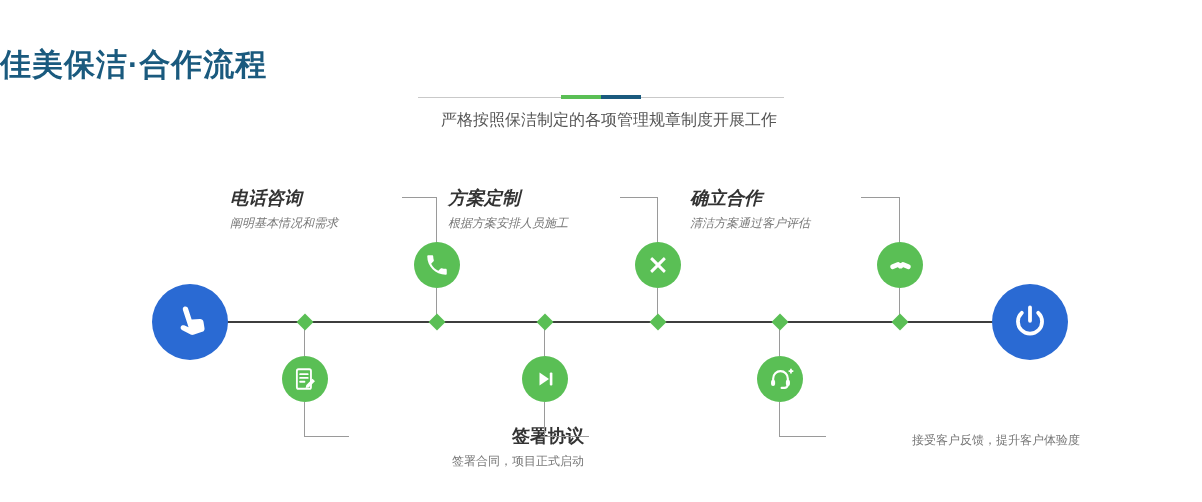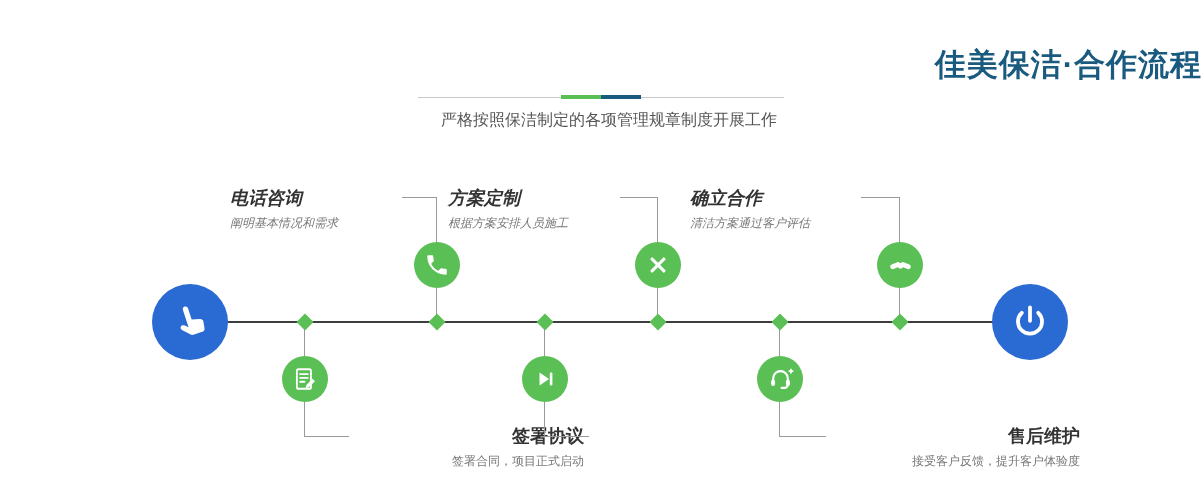--- a/index.html
+++ b/index.html
@@ -2,21 +2,21 @@
 <html style="--green: #5abf55; --blue: #2a6ad3; --title-blue: #1a5a7e;"><head>
 <meta charset="utf-8">
 <style>
   html,body{margin:0;padding:0;background:#fff;}
   .stage{
     position:relative;width:1202px;height:502px;background:#fff;overflow:hidden;
     font-family:"Liberation Sans","DejaVu Sans",sans-serif;
   }
   .abs{position:absolute;}
   .page-title{
-    left:0;right:0;top:44px;text-align:right;
+    left:0;right:0;top:44px;text-align:left;
     font-size:31px;font-weight:700;letter-spacing:1px;
     color:var(--title-blue,#1a5a7e);
   }
   .divider-line{left:418px;top:97px;width:366px;height:1px;background:#c9c9c9;}
   .divider-accent{
     left:561px;top:95px;width:80px;height:4px;
     background:linear-gradient(90deg,var(--green,#5abf55) 0 50%,var(--title-blue,#1a5a7e) 50% 100%);
   }
   .subtitle{left:16px;right:0;top:110px;text-align:center;font-size:16px;color:#555;}
   .main-line{left:227px;top:321px;width:766px;height:2px;background:#3e3e3e;}
@@ -157,17 +157,16 @@
         </g>
         <rect x="3.6" y="12.2" width="3.6" height="5.6" rx="1.8" fill="#fff"></rect>
         <rect x="16.8" y="12.2" width="3.6" height="5.6" rx="1.8" fill="#fff"></rect>
         <path d="M19.2 4.5h4.2M21.3 2.4v4.2" stroke="#fff" stroke-width="1.6"></path>
       </svg>
     </span>
   </div>
   <div class="abs elbow-v" style="left:779px;top:402px;height:35px;"></div>
   <div class="abs elbow-h" style="left:780px;top:436px;width:46px;"></div>
   <div class="abs label bottom" style="left:830px;top:426px;width:250px;">
-    <div class="step-title">售后维护</div>
     <div class="step-desc">接受客户反馈，提升客户体验度</div>
   </div>
 
 </div>
 
 </body></html>

